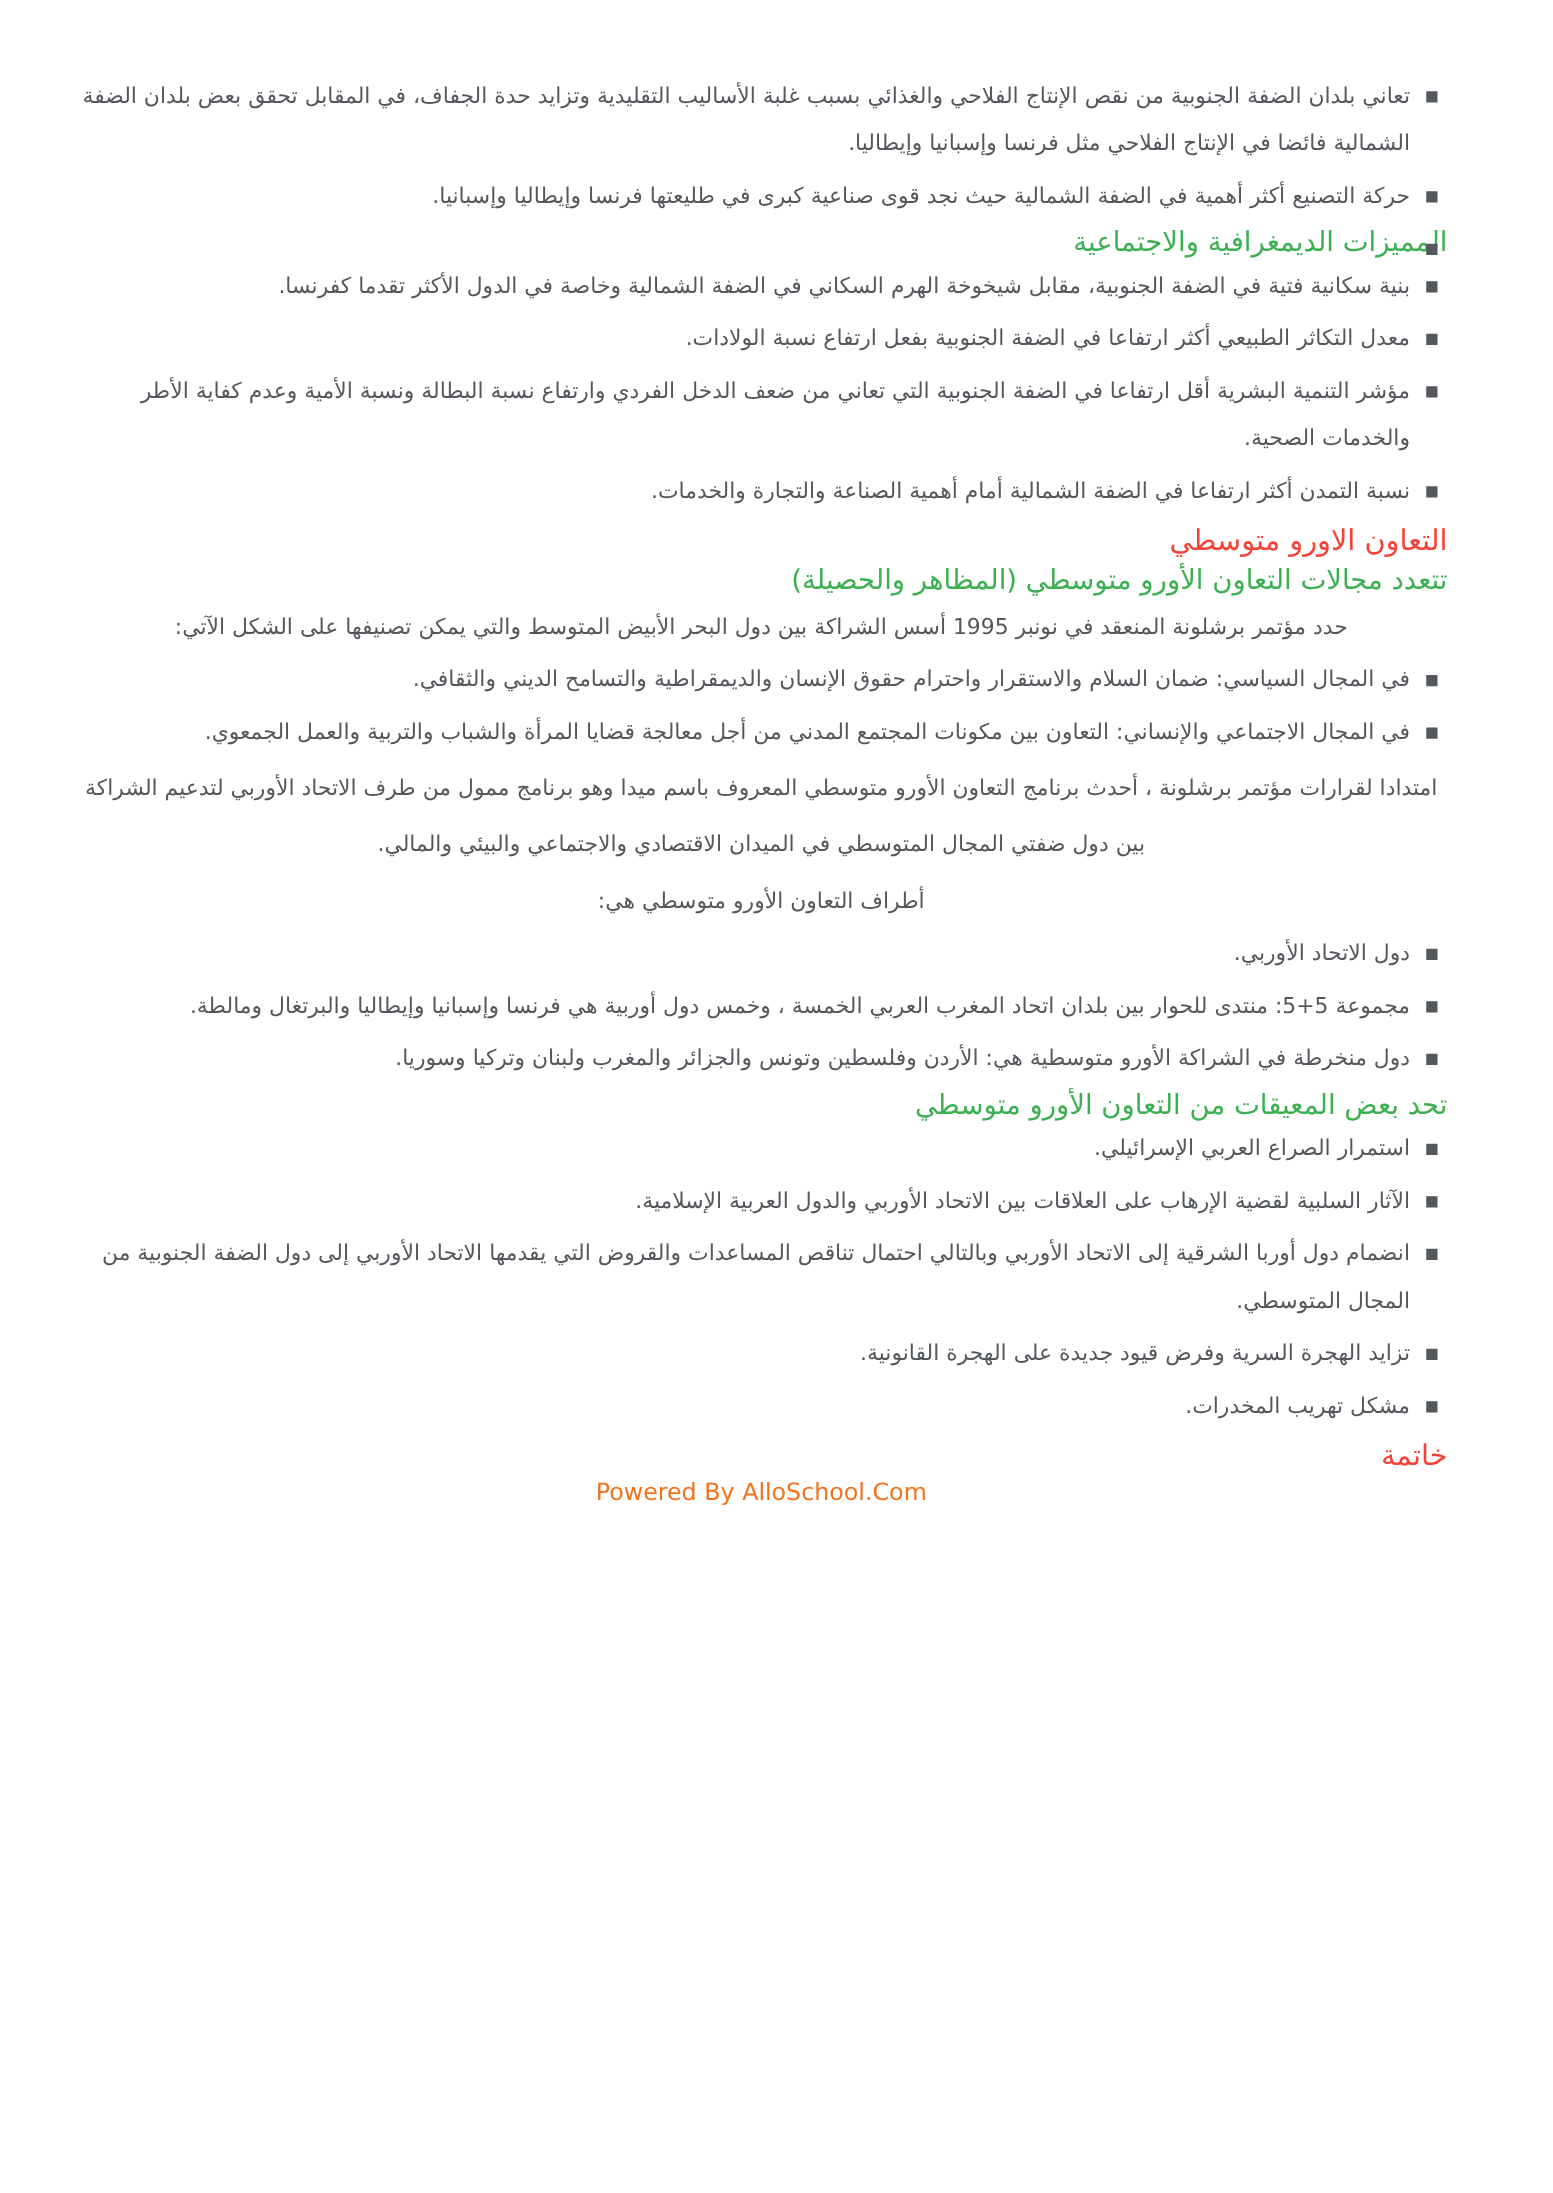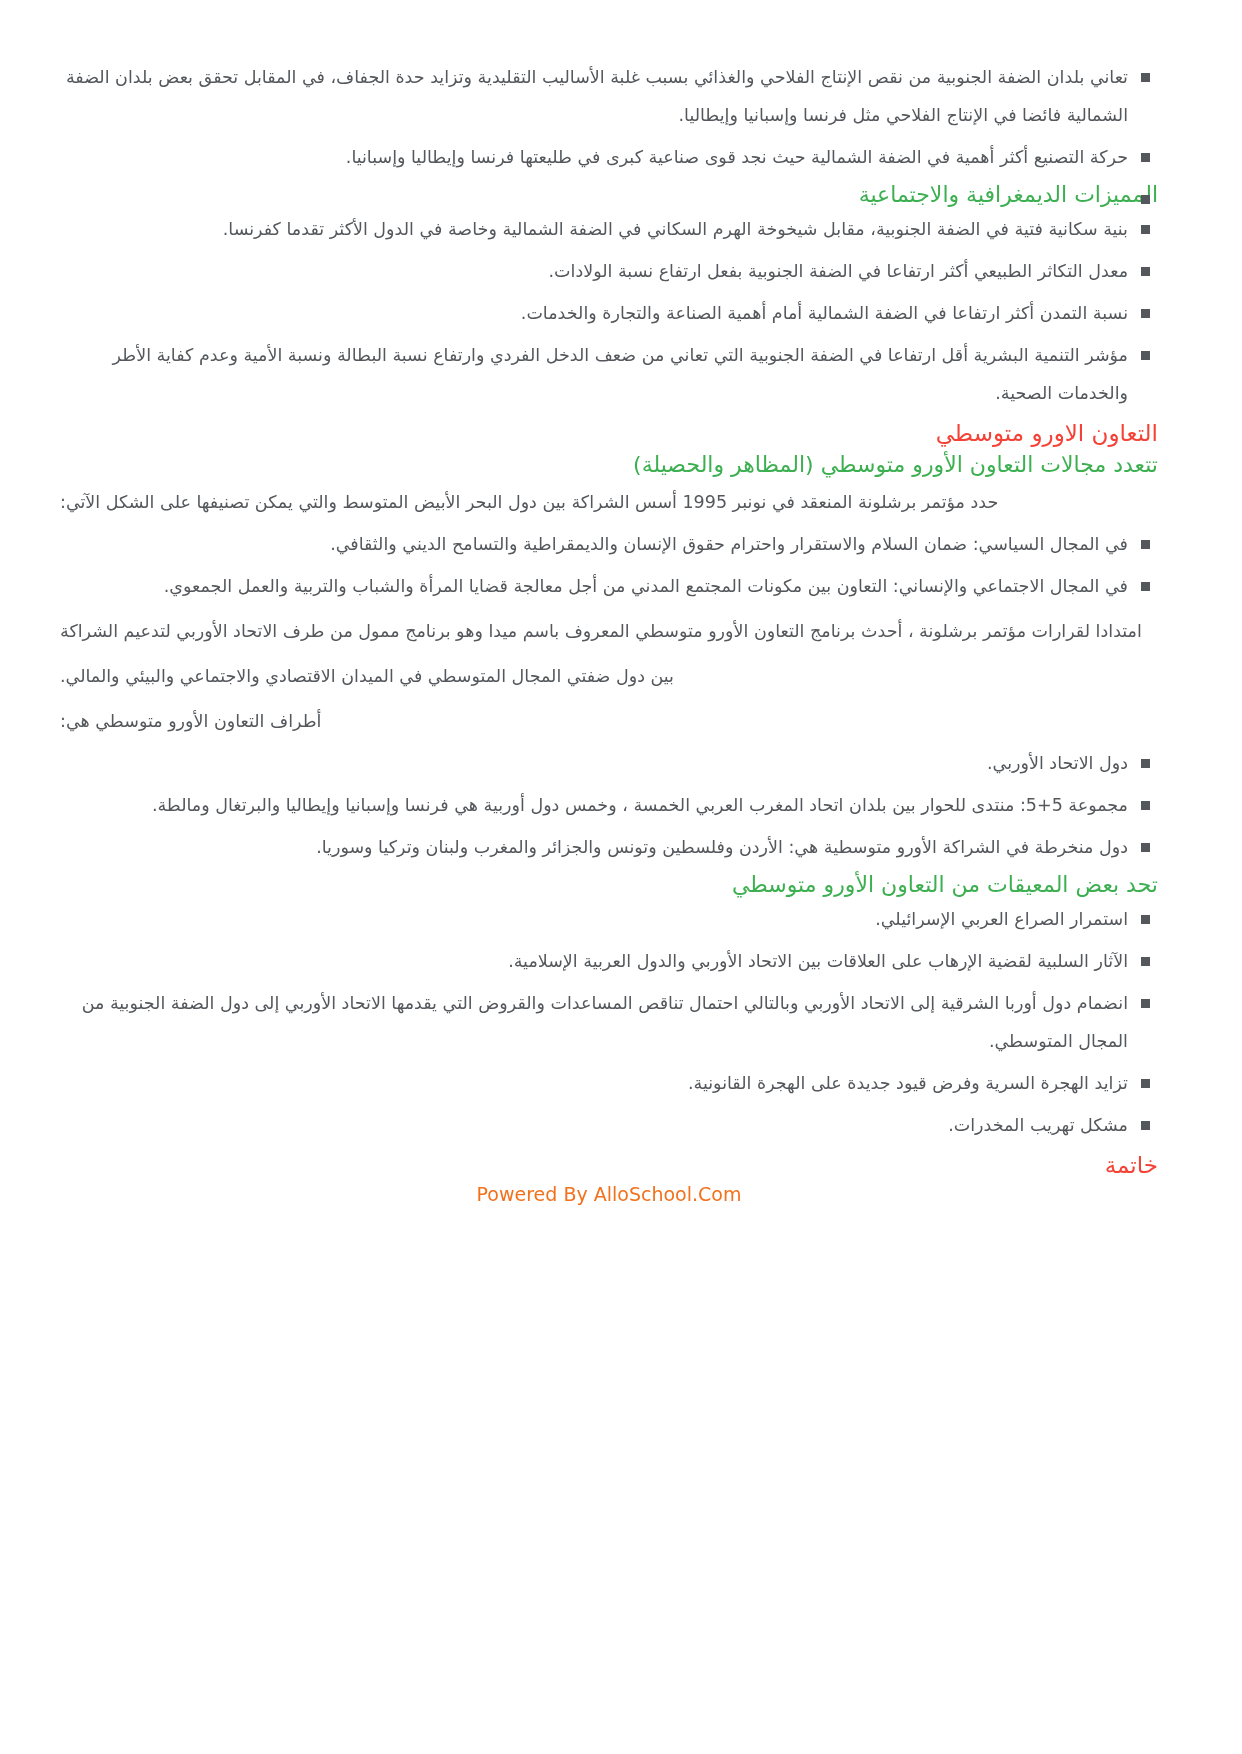--- a/index.html
+++ b/index.html
@@ -13,21 +13,21 @@
   ul.blist{list-style:none;margin:0;padding:0;}
   ul.blist li{
     position:relative;padding-right:30px;margin-bottom:4px;
     font-size:17.5px;line-height:38px;text-align:right;
   }
   .marker{
     position:absolute;right:8px;top:15px;width:9px;height:9px;
     background:#54585c;display:inline-block;
   }
   
-  p.body-par{font-size:17.5px;line-height:45px;margin:0;text-align:left;}
+  p.body-par{font-size:17.5px;line-height:45px;margin:0;text-align:center;}
   
   h2.red-heading{color:#f44336;font-size:23px;font-weight:400;line-height:34px;margin:0;text-align:right;}
   h3.green-heading{color:#3caf50;font-size:22px;font-weight:400;line-height:30px;margin:0;}
   .h-demo{margin:14px 0 12px;}
   .h-coop{margin-top:70px;}
   .h-sub{margin-top:20px;}
   .p-barcelona{margin:8px 0 8px;}
   .p-meda{margin-top:50px;}
   .p-parties{margin-top:22px;}
   .list-parties{margin-top:27px;}
@@ -63,25 +63,25 @@
     <li>
       <span class="marker"></span>
       <span>بنية سكانية فتية في الضفة الجنوبية، مقابل شيخوخة الهرم السكاني في الضفة الشمالية وخاصة في الدول الأكثر تقدما كفرنسا.</span>
     </li>
     <li>
       <span class="marker"></span>
       <span>معدل التكاثر الطبيعي أكثر ارتفاعا في الضفة الجنوبية بفعل ارتفاع نسبة الولادات.</span>
     </li>
     <li>
       <span class="marker"></span>
-      <span>نسبة التمدن أكثر ارتفاعا في الضفة الشمالية أمام أهمية الصناعة والتجارة والخدمات.</span>
+      <span>مؤشر التنمية البشرية أقل ارتفاعا في الضفة الجنوبية التي تعاني من ضعف الدخل الفردي وارتفاع نسبة البطالة ونسبة الأمية وعدم كفاية الأطر والخدمات الصحية.</span>
     </li>
     <li>
       <span class="marker"></span>
-      <span>مؤشر التنمية البشرية أقل ارتفاعا في الضفة الجنوبية التي تعاني من ضعف الدخل الفردي وارتفاع نسبة البطالة ونسبة الأمية وعدم كفاية الأطر والخدمات الصحية.</span>
+      <span>نسبة التمدن أكثر ارتفاعا في الضفة الشمالية أمام أهمية الصناعة والتجارة والخدمات.</span>
     </li>
   </ul>
 
   <h2 class="red-heading h-coop">التعاون الاورو متوسطي</h2>
 
   <h3 class="green-heading h-sub">تتعدد مجالات التعاون الأورو متوسطي (المظاهر والحصيلة)</h3>
 
   <p class="body-par p-barcelona">حدد مؤتمر برشلونة المنعقد في نونبر 1995 أسس الشراكة بين دول البحر الأبيض المتوسط والتي يمكن تصنيفها على الشكل الآتي:</p>
 
   <ul class="blist">

